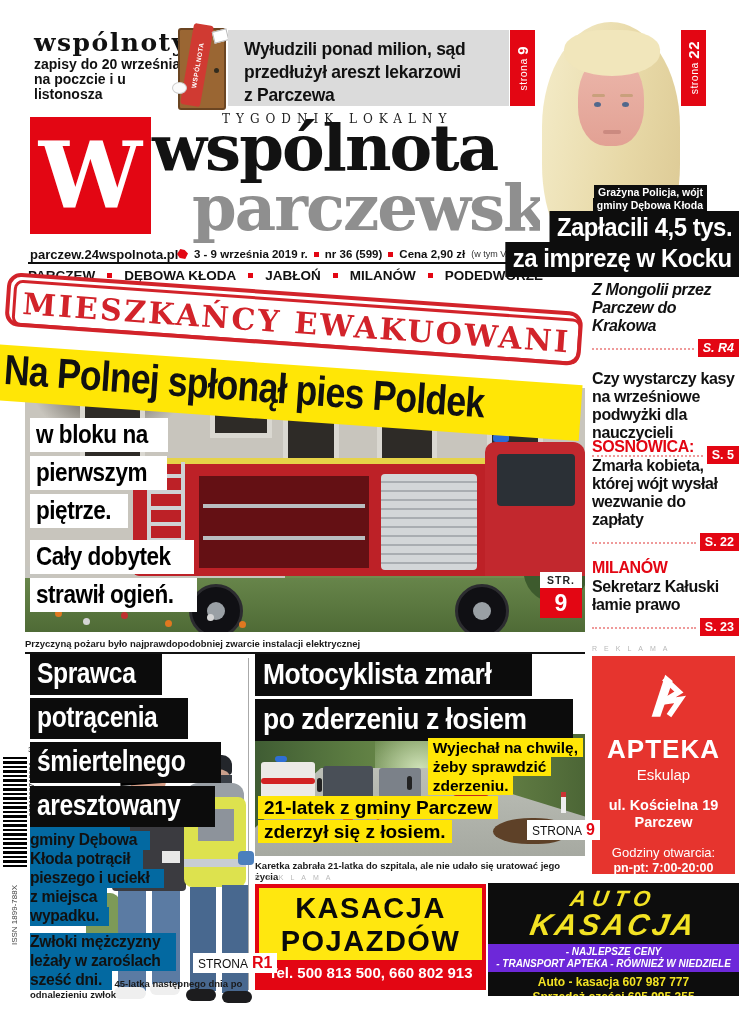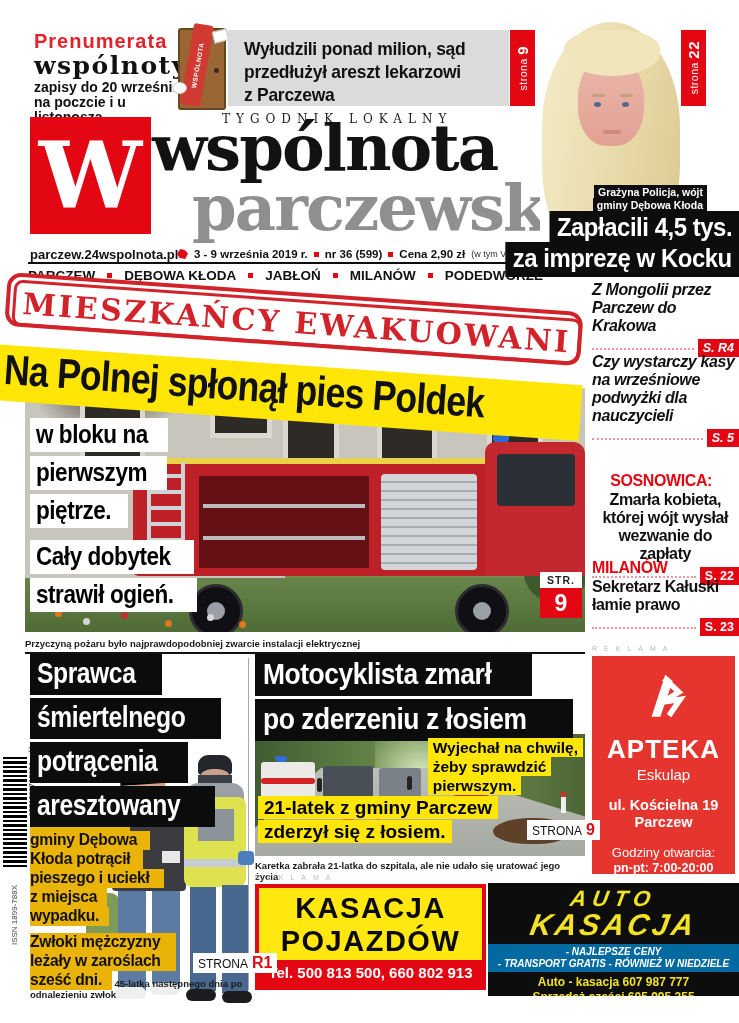--- a/index.html
+++ b/index.html
@@ -132,21 +132,21 @@
   .ap-hlabel{font-weight:400;font-size:13px;margin-top:14px;}
   .ap-hours{font-size:12.5px;line-height:16px;}
 
   
   .arrest-headline{left:30px;top:654px;z-index:2;}
   .ah-line{display:table;background:#0c0c0c;color:#fff;padding:3px 9px 5px 7px;margin-bottom:3px;}
   .ah-line span{display:inline-block;font-size:29px;letter-spacing:-.5px;transform:scaleX(.85);transform-origin:left top;white-space:nowrap;}
   .arrestphoto{left:86px;top:755px;width:164px;height:255px;z-index:0;}
   .ap-part{position:absolute;}
   .arrest-body{left:30px;top:812px;z-index:1;}
-  .ab-line{display:table;background:#eab308;padding:0 4px 1px 0;}
+  .ab-line{display:table;background:#0369a1;padding:0 4px 1px 0;}
   .ab-line span{display:inline-block;font-size:17px;line-height:17px;letter-spacing:-.3px;transform:scaleX(.92);transform-origin:left top;white-space:nowrap;}
   .ab-gap{height:7px;}
   .stronachip{background:#fff;display:flex;align-items:baseline;gap:4px;padding:1px 5px;z-index:2;}
   .stronachip .lbl{font-weight:400;font-size:12px;color:#111;}
   .stronachip .num{color:#e30613;font-size:16px;}
   .chip-r1{left:193px;top:953px;}
   .chip-9{left:527px;top:820px;}
   .arrestcaption{left:30px;top:978px;width:215px;}
 
   .barcode{left:3px;top:757px;width:24px;height:110px;background:repeating-linear-gradient(180deg,#000 0 2px,#fff 2px 4px,#000 4px 7px,#fff 7px 9px);}
@@ -177,30 +177,29 @@
 
   
   .kasacja{left:255px;top:884px;width:231px;height:106px;background:#ffe70f;border:4px solid #e30613;box-sizing:border-box;text-align:center;}
   .ka-line{font-size:29px;letter-spacing:1.5px;line-height:33px;color:#0a0a0a;}
   .ka-line:first-child{margin-top:4px;}
   .ka-phone{position:absolute;left:0;bottom:0;width:100%;background:#e30613;color:#fff;font-size:15px;height:26px;line-height:26px;}
 
   .autoad{left:488px;top:883px;width:251px;height:113px;background:#0d0d0d;text-align:center;overflow:hidden;}
   .au-l1{color:#f2e223;font-style:italic;font-size:22px;letter-spacing:6px;transform:skewX(-10deg);margin-top:3px;}
   .au-l2{color:#f2e223;font-style:italic;font-size:30px;letter-spacing:3px;transform:skewX(-10deg);margin-top:-4px;}
-  .au-band{background:#0369a1;color:#fff;font-style:italic;font-size:10px;line-height:12px;padding:2px 0;margin-top:2px;}
+  .au-band{background:#6d28d9;color:#fff;font-style:italic;font-size:10px;line-height:12px;padding:2px 0;margin-top:2px;}
   .au-contact{color:#f2e223;font-size:12px;line-height:15px;margin-top:3px;}
 </style>
 </head>
 <body>
 
 <div id="page">
 
   <div class="abs promo">
-    <div class="promo-l1">Prenumerata</div>
     <div class="promo-l2">wspólnoty</div>
     <div class="promo-l3">zapisy do 20 września</div>
     <div class="promo-l4">na poczcie i u listonosza</div>
   </div>
   <div class="abs door">
     <div class="d-door"></div>
     <div class="d-knob"></div>
     <div class="d-banner">
         <span>WSPÓLNOTA</span>
       </div>
@@ -341,28 +340,28 @@
   <div class="abs hrule"></div>
   <div class="abs colrule"></div>
 
   <div class="sb-item" style="top:281px;font-style:italic;">
     <div class="sb-title">Z Mongolii przez Parczew do Krakowa</div>
     <div class="dotrow">
         <div class="dotline"></div>
         <span class="pgbadge">S. R4</span>
       </div>
   </div>
-  <div class="sb-item" style="top:353px;font-style:italic;">
+  <div class="sb-item" style="top:370px;">
     <div class="sb-title">Czy wystarczy kasy na wrześniowe podwyżki dla nauczycieli</div>
     <div class="dotrow">
         <div class="dotline"></div>
         <span class="pgbadge">S. 5</span>
       </div>
   </div>
-  <div class="sb-item" style="top:471px;text-align:center;">
+  <div class="sb-item" style="top:437px;">
     <div class="sb-kicker">SOSNOWICA:</div>
     <div class="sb-title">Zmarła kobieta, której wójt wysłał wezwanie do zapłaty</div>
     <div class="dotrow">
         <div class="dotline"></div>
         <span class="pgbadge">S. 22</span>
       </div>
   </div>
   <div class="sb-item" style="top:558px;">
     <div class="sb-kicker">MILANÓW</div>
     <div class="sb-title">Sekretarz Kałuski łamie prawo</div>
@@ -413,24 +412,24 @@
     <div class="ap-part" style="left:100px;top:234px;width:30px;height:12px;background:#1c1c1e;border-radius:6px;"></div>
     <div class="ap-part" style="left:136px;top:236px;width:30px;height:12px;background:#1c1c1e;border-radius:6px;"></div>
     <div class="ap-part" style="left:152px;top:96px;width:16px;height:14px;background:#4b7fbd;border-radius:4px;"></div>
   </div>
 
   <div class="abs arrest-headline">
     <div class="ah-line">
         <span>Sprawca</span>
       </div>
     <div class="ah-line">
+        <span>potrącenia</span>
+      </div>
+    <div class="ah-line">
         <span>śmiertelnego</span>
-      </div>
-    <div class="ah-line">
-        <span>potrącenia</span>
       </div>
     <div class="ah-line">
         <span>aresztowany</span>
       </div>
   </div>
 
   <div class="abs arrest-body">
     <div class="ab-line">
         <span>Mieszkaniec</span>
       </div>
@@ -496,21 +495,21 @@
     <div class="m-cone" style="left:88px;top:72px;"></div>
     <div class="m-cone" style="left:118px;top:82px;"></div>
     <div class="m-moose"></div>
     <div class="m-post" style="left:148px;top:88px;"></div>
     <div class="m-post" style="left:306px;top:58px;"></div>
   </div>
 
   <div class="abs hl1">
     <div><span>Wyjechał na chwilę,</span></div>
     <div><span>żeby sprawdzić</span></div>
-    <div><span>pierwszym.</span></div>
+    <div><span>zderzeniu.</span></div>
   </div>
   <div class="abs hl2">
     <div><span>21-latek z gminy Parczew</span></div>
     <div><span>zderzył się z łosiem.</span></div>
   </div>
   <div class="abs stronachip chip-9">
     <span class="lbl">STRONA</span>
     <span class="num">9</span>
   </div>
   <div class="abs caption motocaption">Karetka zabrała 21-latka do szpitala, ale nie udało się uratować jego życia</div>
@@ -520,21 +519,21 @@
     <div class="ka-line">KASACJA</div>
     <div class="ka-line">POJAZDÓW</div>
     <div class="ka-phone">Tel. 500 813 500, 660 802 913</div>
   </div>
 
   <div class="abs autoad">
     <div class="au-l1">AUTO</div>
     <div class="au-l2">KASACJA</div>
     <div class="au-band">
       <div>- NAJLEPSZE CENY</div>
-      <div>- TRANSPORT GRATIS - RÓWNIEŻ W NIEDZIELE</div>
+      <div>- TRANSPORT APTEKA - RÓWNIEŻ W NIEDZIELE</div>
     </div>
     <div class="au-contact">
       <div>Auto - kasacja 607 987 777</div>
       <div>Sprzedaż części 605 995 355</div>
 
     </div>
   </div>
 
 </div>
 

